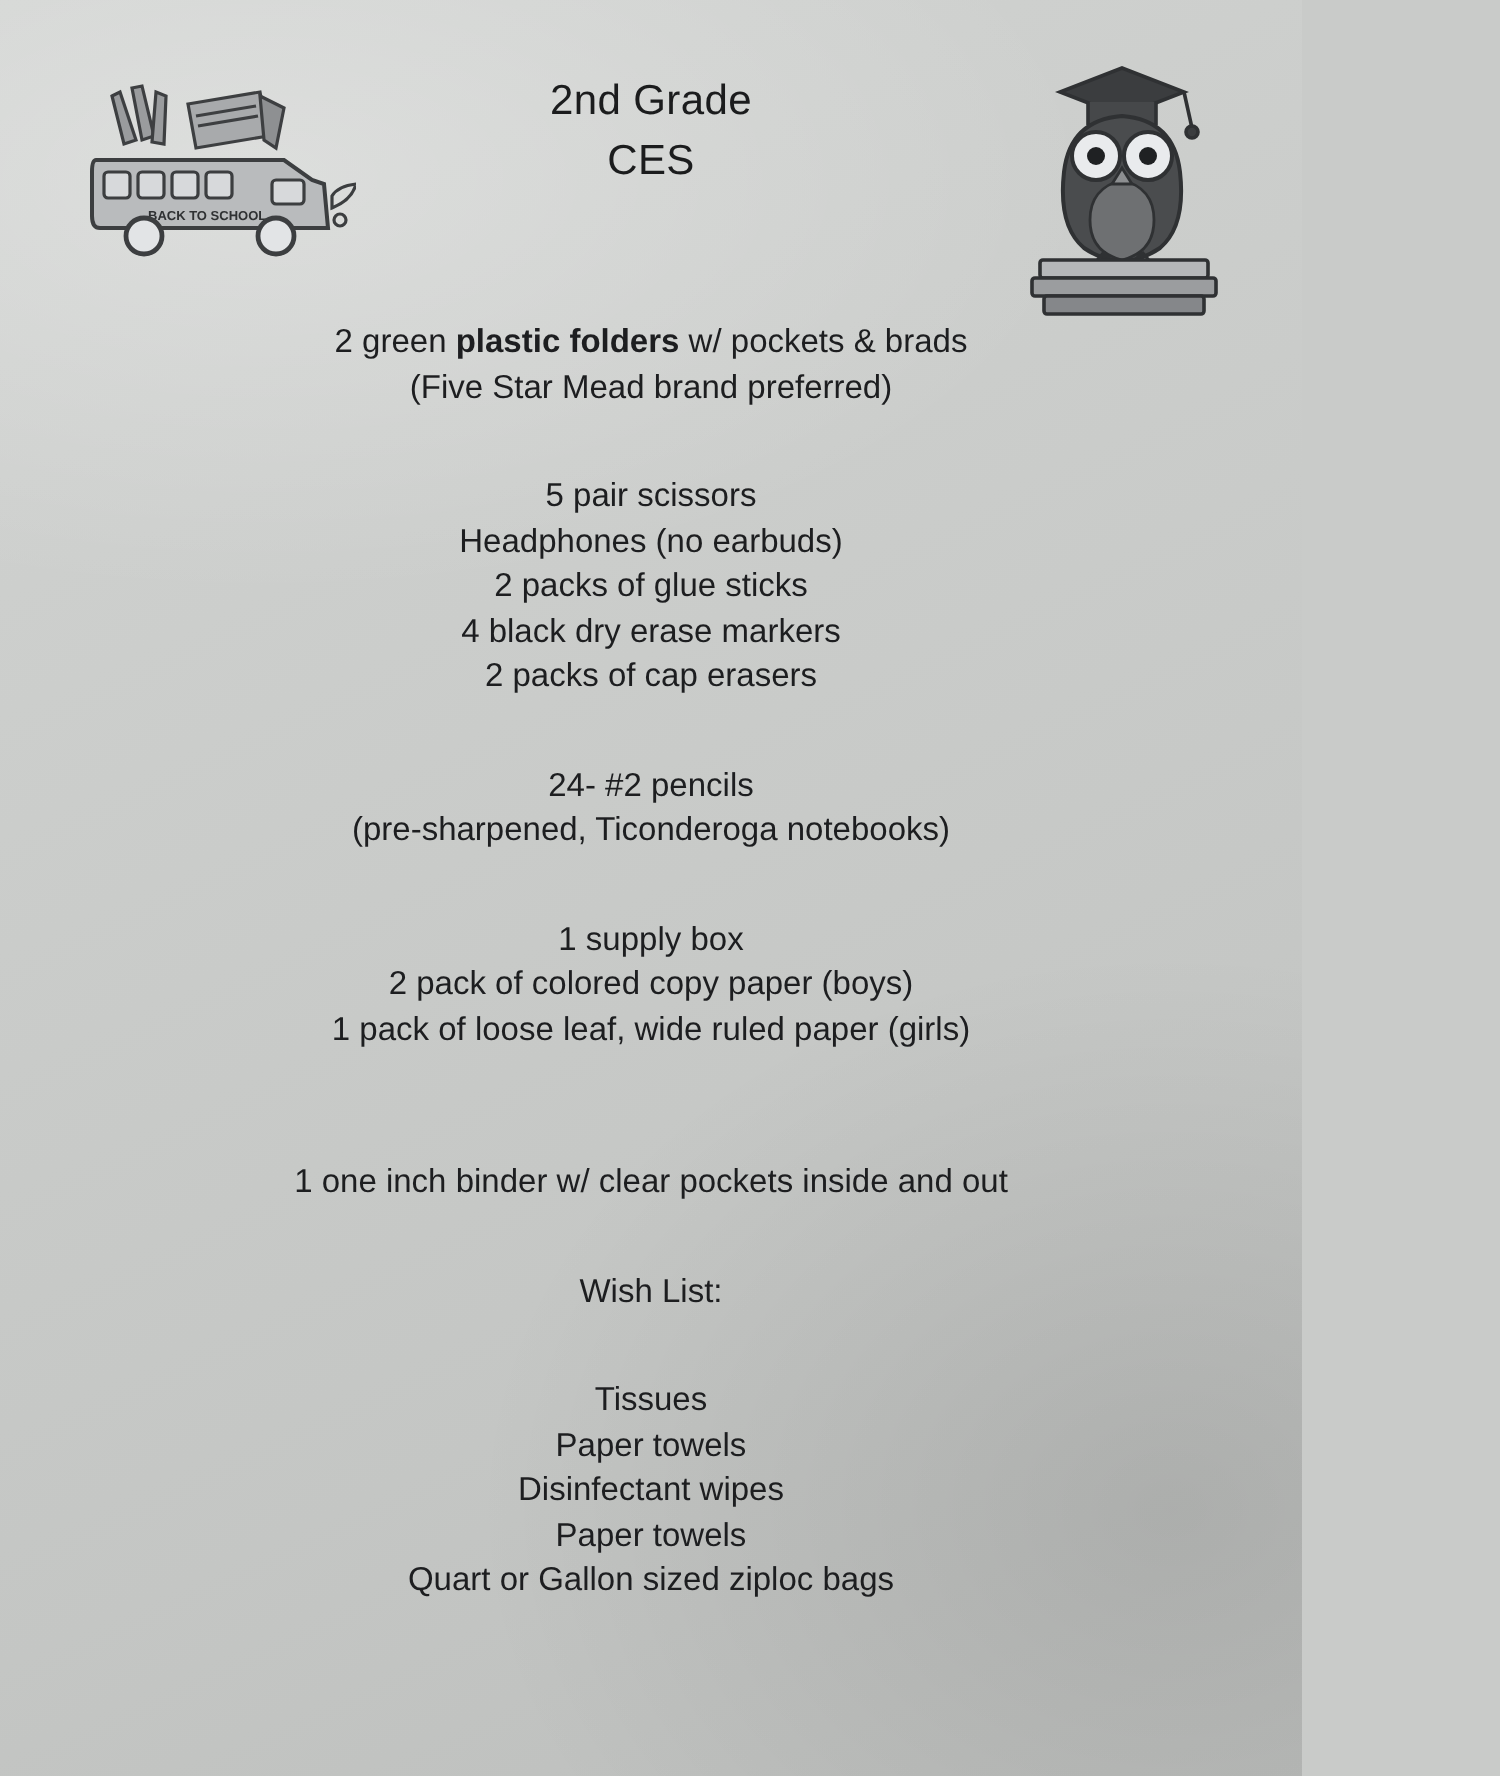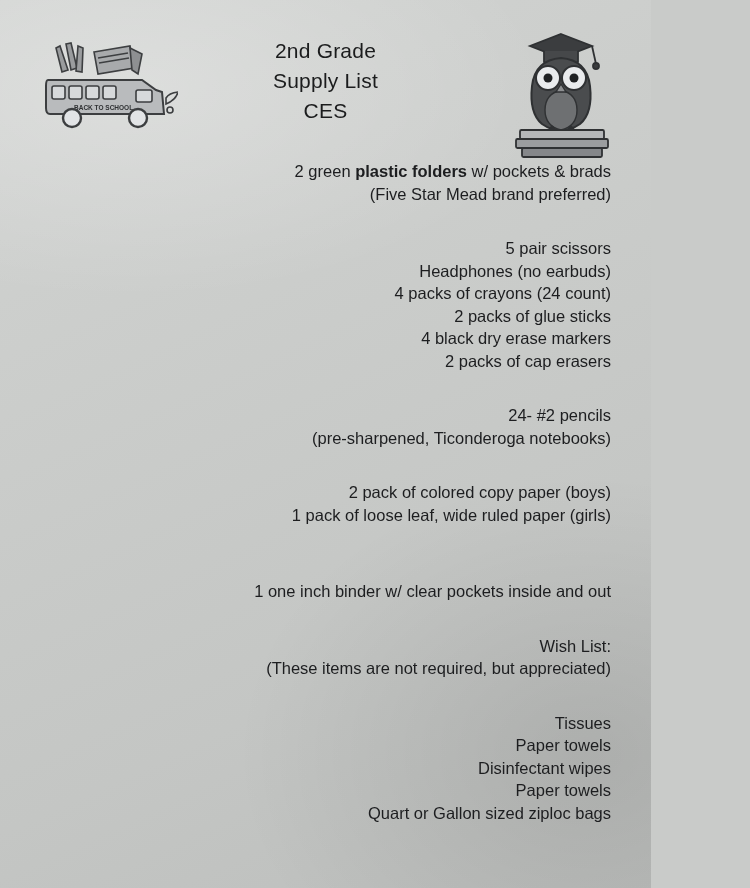--- a/index.html
+++ b/index.html
@@ -74,21 +74,20 @@
   .list {
     margin: 0;
     padding: 0 40px;
     text-align: center;
     color: #1d1e20;
     font-size: 16.5px;
     line-height: 22.5px;
   }
   .group {
     margin-bottom: 20px;
-    text-align: right;
   }
   .line {
     display: block;
     white-space: nowrap;
   }
   .line b { font-weight: bold; }
   .spacer-12 { height: 12px; }
   .spacer-34 { height: 34px; }
 </style>
 </head>
@@ -136,21 +135,20 @@
 
           <g stroke="#3c3e40" stroke-width="1.6" fill="none">
             <path d="M128,70 q10,-4 12,-12 q-9,1 -12,6 z"></path>
             <circle cx="132" cy="76" r="3"></circle>
           </g>
         </svg>
       </div>
 
       <div class="title-block">
         <span class="tline">2nd Grade</span>
-        <span class="tline">Supply List</span>
         <span class="tline">CES</span>
       </div>
 
       <div class="owl-art">
         <svg width="115" height="130" viewBox="0 0 115 130" xmlns="http://www.w3.org/2000/svg">
 
           <g stroke="#2f3133" stroke-width="1.8" fill="#3b3d3f">
             <polygon points="57,4 88,16 57,28 26,16"></polygon>
             <path d="M40,21 L40,32 q17,9 34,0 L74,21" fill="#46484a"></path>
             <line x1="88" y1="16" x2="92" y2="34"></line>
@@ -193,51 +191,50 @@
           <span>2 green </span><b>plastic folders</b><span> w/ pockets &amp; brads</span>
         </span>
         <span class="line">(Five Star Mead brand preferred)</span>
       </div>
 
       <div class="spacer-12"></div>
 
       <div class="group">
         <span class="line">5 pair scissors</span>
         <span class="line">Headphones (no earbuds)</span>
-        <span class="line">4 packs of crayons (24 count)</span>
         <span class="line">2 packs of glue sticks</span>
         <span class="line">4 black dry erase markers</span>
         <span class="line">2 packs of cap erasers</span>
       </div>
 
       <div class="spacer-12"></div>
 
       <div class="group">
         <span class="line">24- #2 pencils</span>
         <span class="line">(pre-sharpened, Ticonderoga notebooks)</span>
       </div>
 
       <div class="spacer-12"></div>
 
       <div class="group">
+        <span class="line">1 supply box</span>
         <span class="line">2 pack of colored copy paper (boys)</span>
         <span class="line">1 pack of loose leaf, wide ruled paper (girls)</span>
       </div>
 
       <div class="spacer-34"></div>
 
       <div class="group">
         <span class="line">1 one inch binder w/ clear pockets inside and out</span>
       </div>
 
       <div class="spacer-12"></div>
 
       <div class="group">
         <span class="line">Wish List:</span>
-        <span class="line">(These items are not required, but appreciated)</span>
       </div>
 
       <div class="spacer-12"></div>
 
       <div class="group">
         <span class="line">Tissues</span>
         <span class="line">Paper towels</span>
         <span class="line">Disinfectant wipes</span>
         <span class="line">Paper towels</span>
         <span class="line">Quart or Gallon sized ziploc bags</span>

